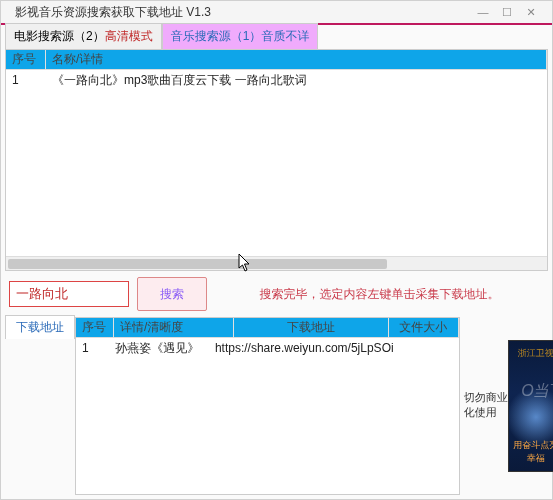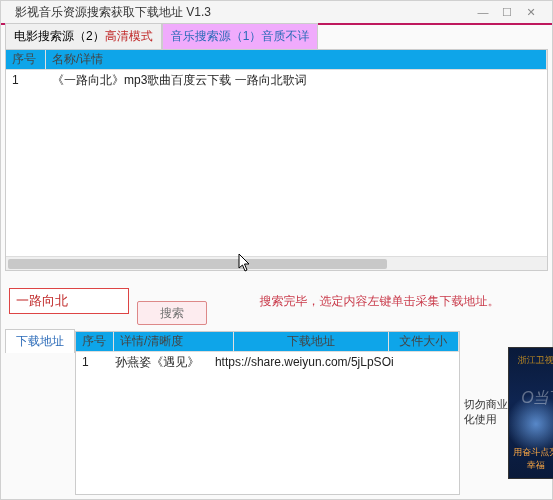--- a/index.html
+++ b/index.html
@@ -19,21 +19,21 @@
     .grid-header { display: flex; background: #0ea5e9; border-bottom: 1px solid #ddd; height: 20px; align-items: center; }
     .grid-header .gh { padding: 2px 6px; border-right: 1px solid #e0e0e0; color: #444; font-size: 12px; }
     .grid-body { flex: 1; overflow: auto; position: relative; }
     .grid-row { display: flex; height: 20px; align-items: center; }
     .grid-row .gc { padding: 2px 6px; white-space: nowrap; font-size: 12px; color: #222; }
     .hscroll { height: 14px; background: #f0f0f0; border-top: 1px solid #ddd; position: relative; }
     .hscroll-thumb { position: absolute; left: 2px; top: 2px; height: 10px; width: 70%; background: #c8c8c8; border-radius: 2px; }
     .cursor-arrow { position: absolute; left: 238px; top: 253px; z-index: 100; pointer-events: none; }
     .search-row { display: flex; align-items: center; padding: 6px 8px; gap: 8px; }
     .search-input { width: 120px; height: 26px; border: 1px solid #d44; padding: 3px 6px; font-size: 13px; color: #c02a2a; outline: none; }
-    .search-btn { width: 70px; height: 24px; border: 1px solid #d88; background: #fdecef; color: #737373; cursor: default; border-radius: 2px; font-size: 12px; margin-top: 24px; }
+    .search-btn { width: 70px; height: 34px; border: 1px solid #d88; background: #fdecef; color: #8b5cf6; cursor: default; border-radius: 2px; font-size: 12px; }
     .search-hint { flex: 1; text-align: center; color: #c93a4a; font-size: 12px; }
     .bottom { display: flex; flex: 1; padding: 0 4px 4px 4px; gap: 4px; }
     .bottom-left { flex: 1; display: flex; flex-direction: row; }
     .dl-tabs { display: flex; height: 22px; align-items: flex-end; }
     .dl-tab { padding: 3px 10px; border: 1px solid #ccc; border-bottom: none; font-size: 12px; background: #fff; color: #2a6ab8; }
     .grid2 { flex: 1; border: 1px solid #ccc; background: #fff; display: flex; flex-direction: column; overflow: hidden; }
     .bottom-right { width: 100px; display: flex; flex-direction: row; align-items: center; }
     .watermark-label { font-size: 11px; color: #333; margin-bottom: 2px; }
     .poster { width: 96px; height: 132px; background: linear-gradient(180deg, #0a1a3a 0%, #0e2450 40%, #0a1a3a 100%); position: relative; overflow: hidden; border: 1px solid #333; }
     .poster .glow { position: absolute; bottom: 24px; left: 50%; transform: translateX(-50%); width: 60px; height: 60px; background: radial-gradient(circle, rgba(120,180,255,0.7) 0%, rgba(10,30,70,0) 70%); }

